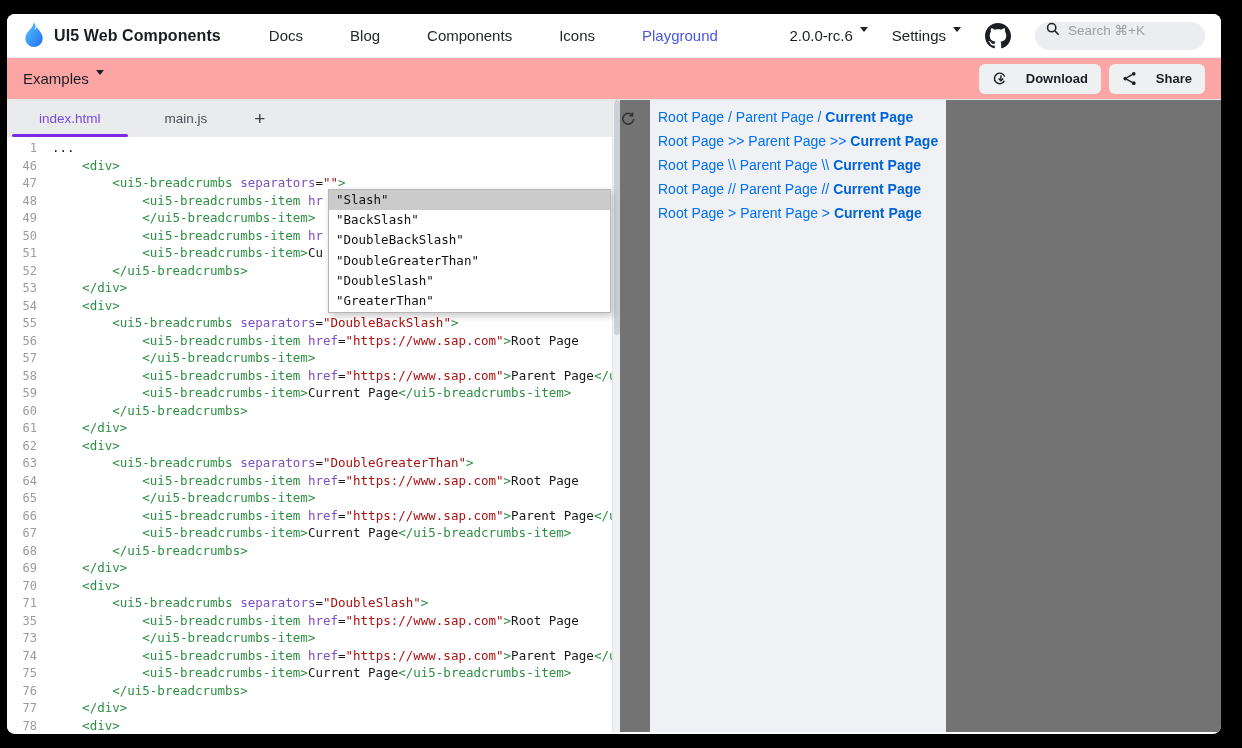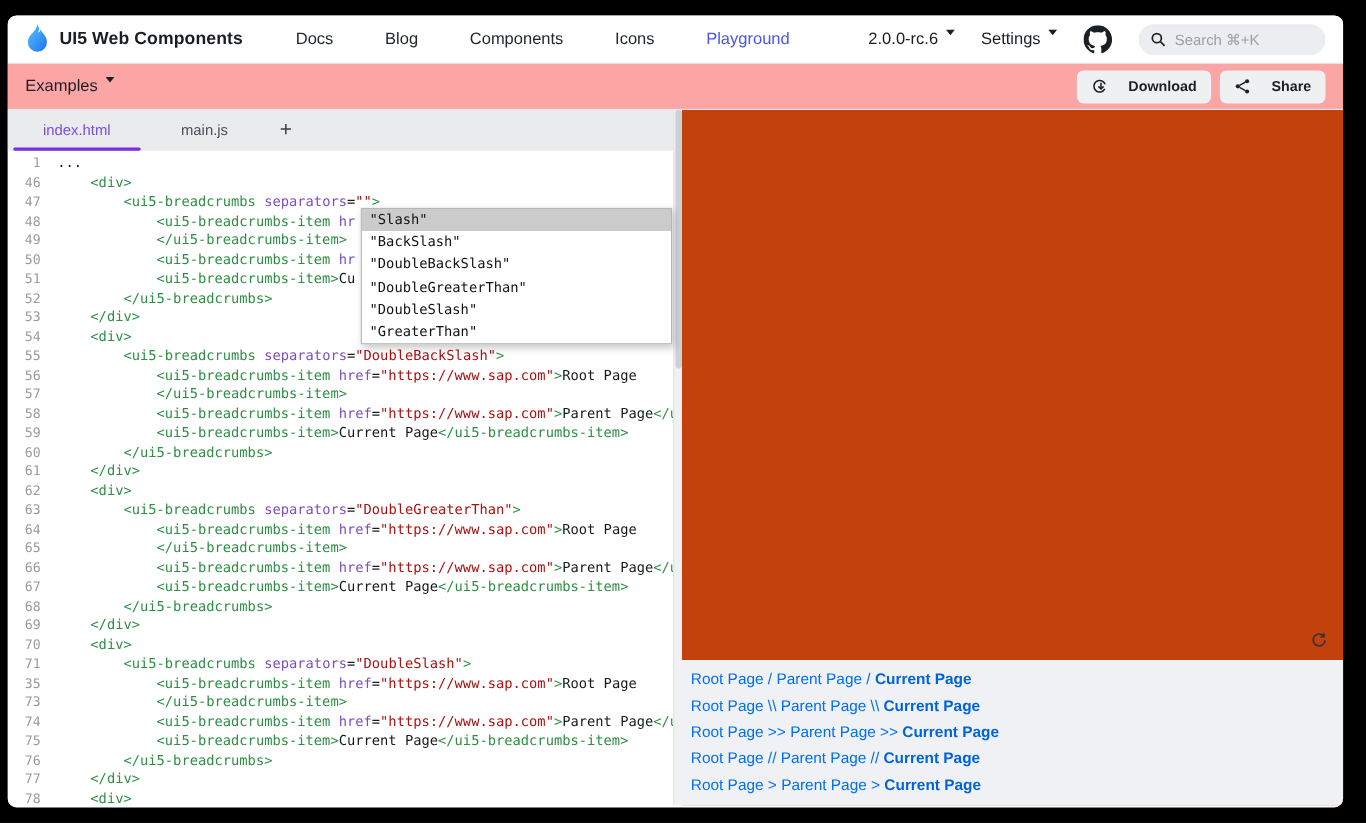--- a/index.html
+++ b/index.html
@@ -11,21 +11,21 @@
   .header { height:44px; display:flex; align-items:center; padding:0 16px; border-bottom:1px solid #e8eaed; background:#fff; }
   .brand { display:flex; align-items:center; gap:9px; }
   .brand-title { font-size:16px; font-weight:bold; color:#1a1e23; letter-spacing:.1px; }
   .nav { display:flex; gap:47px; margin-left:48px; font-size:15px; color:#23282e; }
   .nav-item { cursor:pointer; }
   .nav-item.active { color:#4a55e6; }
   .header-right { margin-left:auto; display:flex; align-items:center; gap:24px; }
   .menu-label { font-size:15px; color:#1b1f24; display:flex; align-items:flex-start; gap:7px; }
   .caret { width:0; height:0; border-left:4px solid transparent; border-right:4px solid transparent;
            border-top:5px solid #1b1f24; display:inline-block; }
-  .search { width:170px; height:28px; border-radius:14px; background:#ecedf0; display:flex; align-items:center;
+  .search { width:170px; height:28px; border-radius:14px; background:#ecedf0; display:flex; 
             gap:8px; padding:0 11px; color:#9aa0a6; font-size:13.5px; }
 
   
   .examples-bar { height:42px; display:flex; align-items:center; padding:0 16px; border-bottom:1px solid #e4e6e9; background:#fca5a5; }
   .bar-right { margin-left:auto; display:flex; gap:8px; }
   .btn { height:30px; background:#eef0f2; border-radius:6px; display:flex; align-items:center; gap:19px;
          padding:0 13px; font-size:13px; font-weight:bold; color:#1b1f24; cursor:pointer; }
 
   
   .main { display:flex; height:632px; }
@@ -46,21 +46,21 @@
   .vthumb { position:absolute; top:0; left:1px; width:6px; height:235px; background:#cdd1d5; border-radius:3px; }
 
   
   .ac-anchor { display:inline-block; width:0; position:relative; vertical-align:top; }
   .ac-list { position:absolute; left:5px; top:-3px; width:283px; background:#fff;
              border:1px solid #b6b6b6; box-shadow:2px 3px 7px rgba(0,0,0,.22); z-index:5; }
   .ac-item { height:20.4px; line-height:20.4px; padding:0 7px; color:#111; font-size:12.5px; white-space:pre; cursor:pointer; }
   .ac-item.selected { background:#cbcbcb; }
 
   
-  .preview-pane { flex:1; background:#c2410c; display:flex; flex-direction:column;justify-content:flex-end; }
+  .preview-pane { flex:1; background:#737373; display:flex; flex-direction:row; }
   .preview-toolbar { height:37px; display:flex; align-items:center; justify-content:flex-end; padding-right:14px; }
   .refresh-btn { cursor:pointer; display:flex; align-items:center; }
   .bc-block { background:#eff1f4; padding:5px 8px 7px 8px; }
   .bc-row { height:24px; line-height:24px; font-size:14px; white-space:pre; }
   .bc-link { color:#0070f2; cursor:pointer; }
   .bc-sep { color:#0070f2; }
   .bc-current { color:#0064d9; font-weight:bold; }
 </style>
 </head>
 <body>
@@ -195,20 +195,20 @@
       <div class="preview-toolbar">
         <span class="refresh-btn">
           <svg width="16" height="16" viewBox="0 0 16 16" fill="none" stroke="#2f3337" stroke-width="1.5">
             <path d="M12.6 4.6a5.4 5.4 0 1 0 1 3.4"></path>
             <path d="M12.6 1.6v3.2h-3.2" fill="none"></path>
           </svg>
         </span>
       </div>
       <div class="bc-block">
           <div class="bc-row"><span class="bc-link">Root Page</span><span class="bc-sep"> / </span><span class="bc-link">Parent Page</span><span class="bc-sep"> / </span><span class="bc-current">Current Page</span></div>
+          <div class="bc-row"><span class="bc-link">Root Page</span><span class="bc-sep"> &gt;&gt; </span><span class="bc-link">Parent Page</span><span class="bc-sep"> &gt;&gt; </span><span class="bc-current">Current Page</span></div>
           <div class="bc-row"><span class="bc-link">Root Page</span><span class="bc-sep"> \\ </span><span class="bc-link">Parent Page</span><span class="bc-sep"> \\ </span><span class="bc-current">Current Page</span></div>
-          <div class="bc-row"><span class="bc-link">Root Page</span><span class="bc-sep"> &gt;&gt; </span><span class="bc-link">Parent Page</span><span class="bc-sep"> &gt;&gt; </span><span class="bc-current">Current Page</span></div>
           <div class="bc-row"><span class="bc-link">Root Page</span><span class="bc-sep"> // </span><span class="bc-link">Parent Page</span><span class="bc-sep"> // </span><span class="bc-current">Current Page</span></div>
           <div class="bc-row"><span class="bc-link">Root Page</span><span class="bc-sep"> &gt; </span><span class="bc-link">Parent Page</span><span class="bc-sep"> &gt; </span><span class="bc-current">Current Page</span></div>
         </div>
     </div>
   </div>
 </div>
 
 </body></html>

